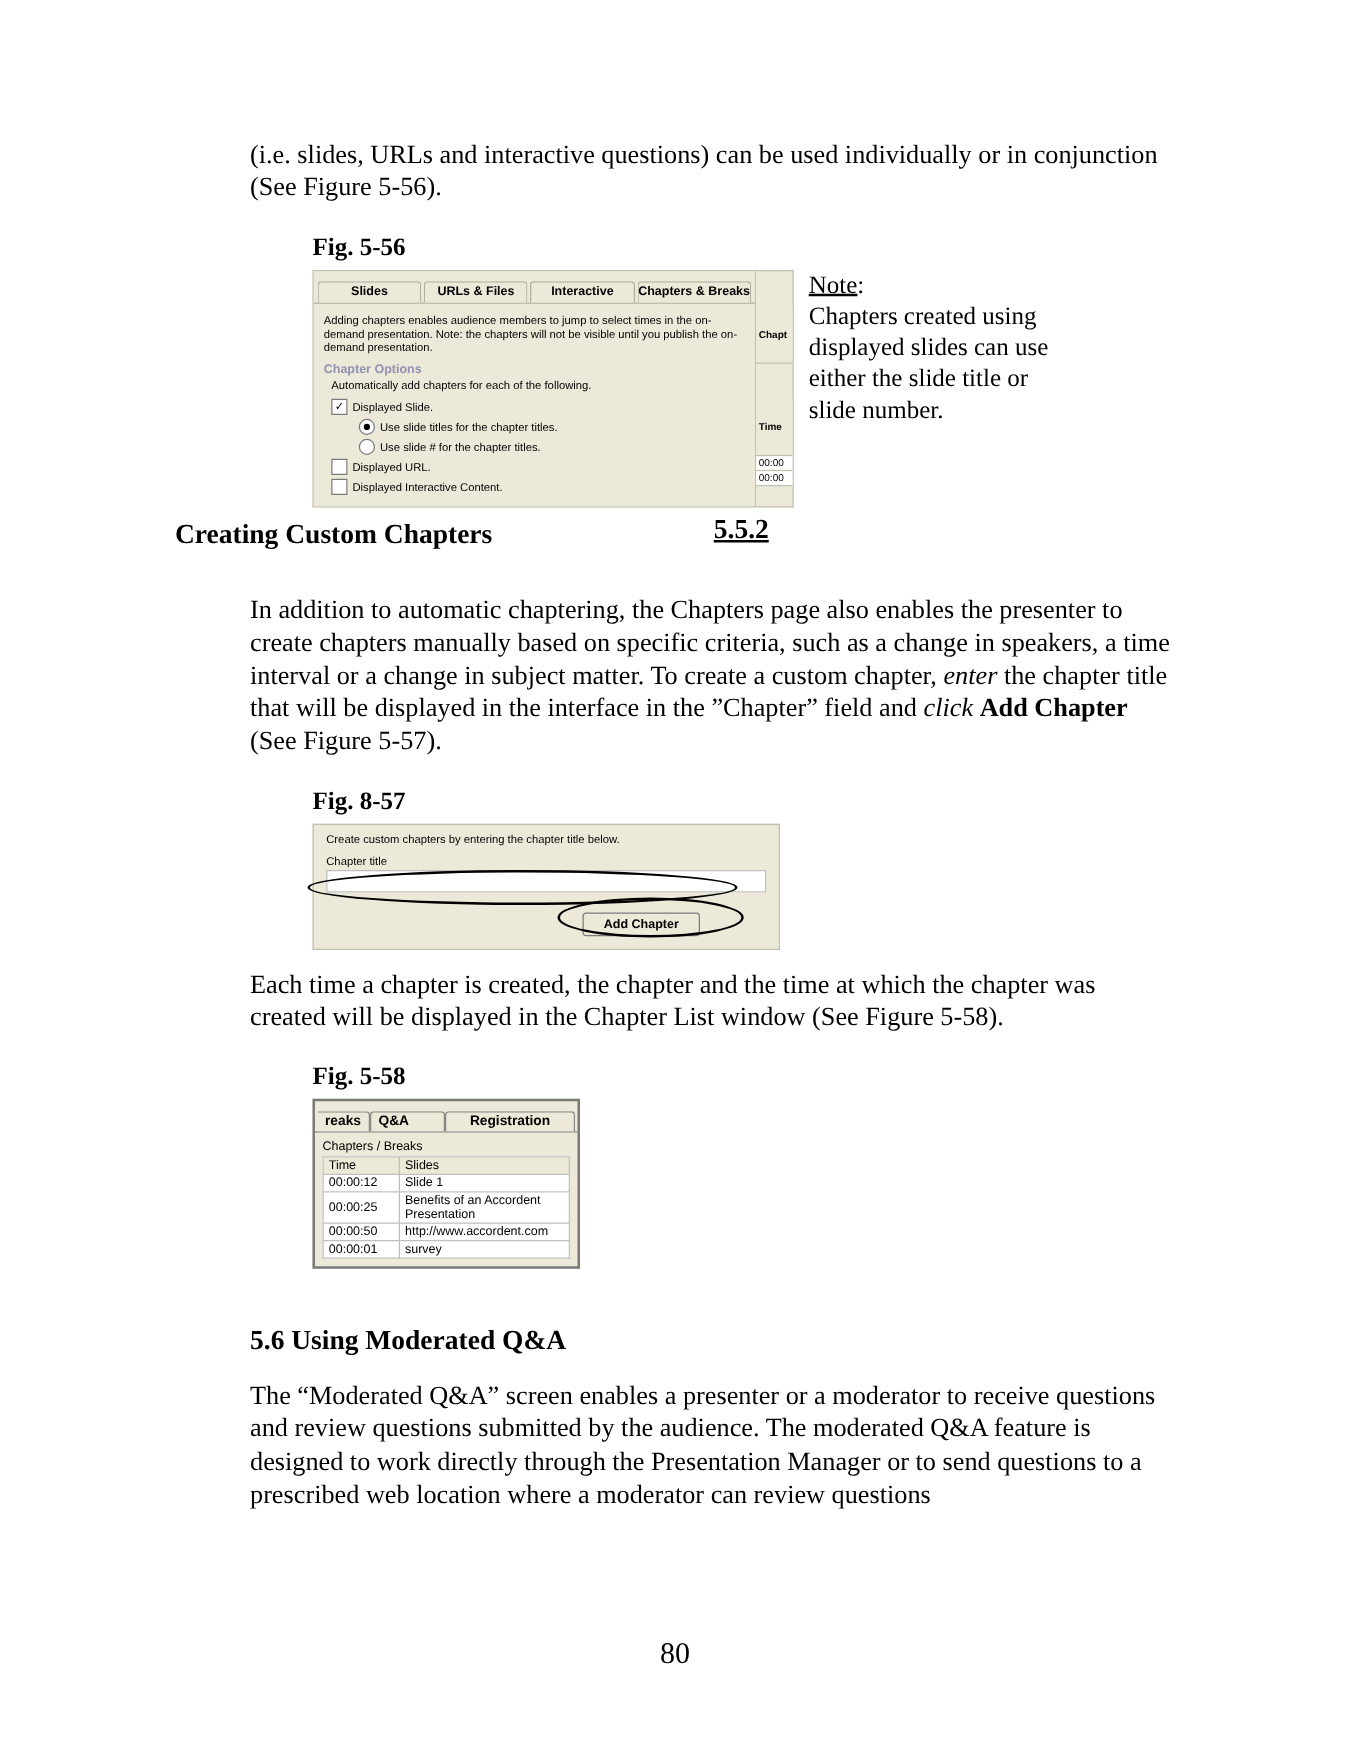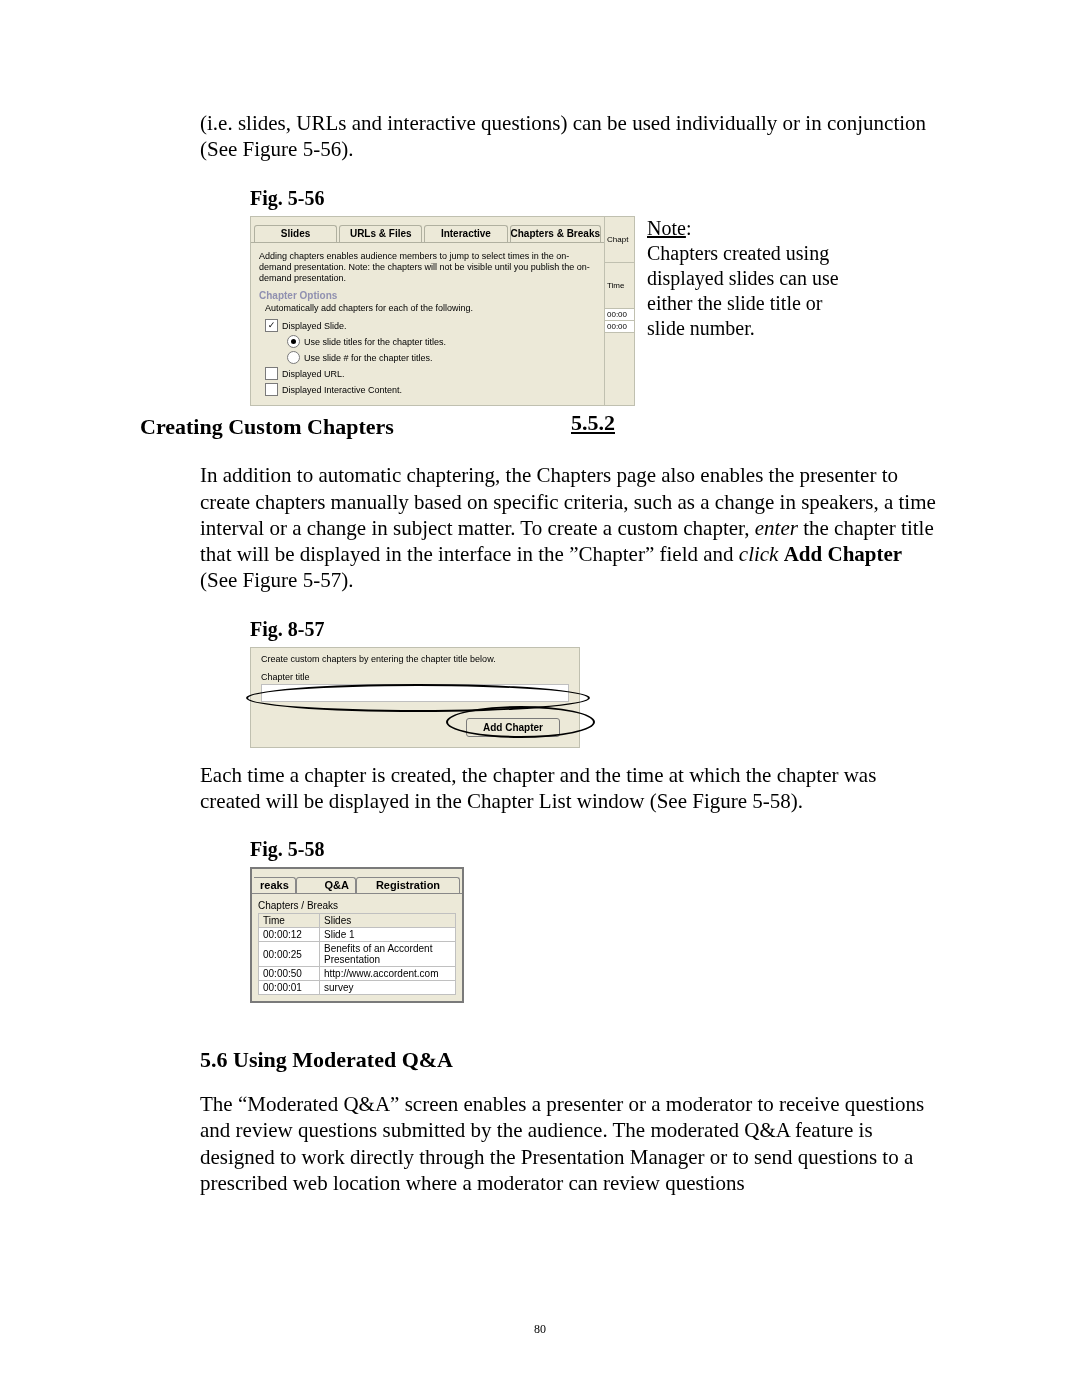--- a/index.html
+++ b/index.html
@@ -117,21 +117,22 @@
     font-size: 8px;
     background: #ece9d8;
     border: 1px solid #c0c0b0;
     border-left: none;
     box-sizing: border-box;
   }
   .fig56-side .sh {
     border-bottom: 1px solid #c0c0b0;
     padding: 18px 2px;
     background: #ece9d8;
-    font-weight: normal;
+    font-weight: bold;
+    margin-top: 28px;
   }
   .fig56-side .cell {
     border-bottom: 1px solid #c0c0b0;
     padding: 1px 2px;
     background: #fff;
   }
   .note-box {
     font-size: 20px;
     line-height: 1.25;
     width: 210px;
@@ -146,21 +147,21 @@
     text-decoration: underline;
   }
   .sec-title {
     font-weight: bold;
     font-size: 22px;
     margin-top: 8px;
   }
 
   
   .fig57 {
-    width: 330px;
+    width: 374px;
     margin-left: 110px;
     font-family: Tahoma, Arial, sans-serif;
     font-size: 9px;
     background: #ece9d8;
     border: 1px solid #c0c0b0;
     padding: 6px 10px 10px 10px;
     position: relative;
     box-sizing: border-box;
   }
   .fig57 .legend {
@@ -214,21 +215,21 @@
   }
   .fig58-tab {
     border: 1px solid #888;
     border-bottom: none;
     padding: 1px 6px 2px 6px;
     font-size: 11px;
     font-weight: bold;
     background: #ece9d8;
     border-radius: 3px 3px 0 0;
   }
-  .fig58-tab.wide { flex: 1; text-align: right; }
+  .fig58-tab.wide { flex: 1; text-align: left; }
   .fig58-tab.r { text-align: center; }
   .fig58-body {
     border-top: 1px solid #888;
     padding: 6px;
   }
   .fig58-grouplabel { font-size: 10px; margin-bottom: 2px; }
   .fig58-table {
     width: 100%;
     border-collapse: collapse;
     font-size: 10px;
@@ -250,21 +251,21 @@
     font-weight: bold;
     font-size: 22px;
     margin-top: 44px;
     margin-left: 60px;
   }
   .page-num {
     position: absolute;
     bottom: 60px;
     left: 0; right: 0;
     text-align: center;
-    font-size: 12px;
+    font-size: 24px;
   }
   em.i { font-style: italic; }
   b.b { font-weight: bold; }
 </style>
 </head>
 <body>
 
 <div class="page">
 
   <div class="body-text indent">(i.e. slides, URLs and interactive questions) can be used individually or in conjunction (See Figure 5-56).</div>
@@ -319,21 +320,21 @@
       <span class="u">Note</span>:<br>
       <span>Chapters created using displayed slides can use either the slide title or slide number.</span>
     </div>
   </div>
 
   <div style="position:relative; height:0;">
     <div class="sec-num" style="top:4px;">5.5.2</div>
   </div>
   <div class="sec-title">Creating Custom Chapters</div>
 
-  <div class="body-text indent" style="margin-top:22px;">
+  <div class="body-text indent" style="margin-top:34px;">
     <span>In addition to automatic chaptering, the Chapters page also enables the presenter to create chapters manually based on specific criteria, such as a change in speakers, a time interval or a change in subject matter.  To create a custom chapter, </span><em class="i">enter</em><span> the chapter title that will be displayed in the interface in the ”Chapter” field and </span><em class="i">click</em><span> </span><b class="b">Add Chapter</b><span> (See Figure 5-57).</span>
   </div>
 
   <div class="fig-label">Fig. 8-57</div>
   <div class="fig57">
     <div class="legend">Create custom chapters by entering the chapter title below.</div>
     <div class="label">Chapter title</div>
     <div class="input"></div>
     <div class="btn">Add Chapter</div>
     <div class="ellipse e1"></div>

